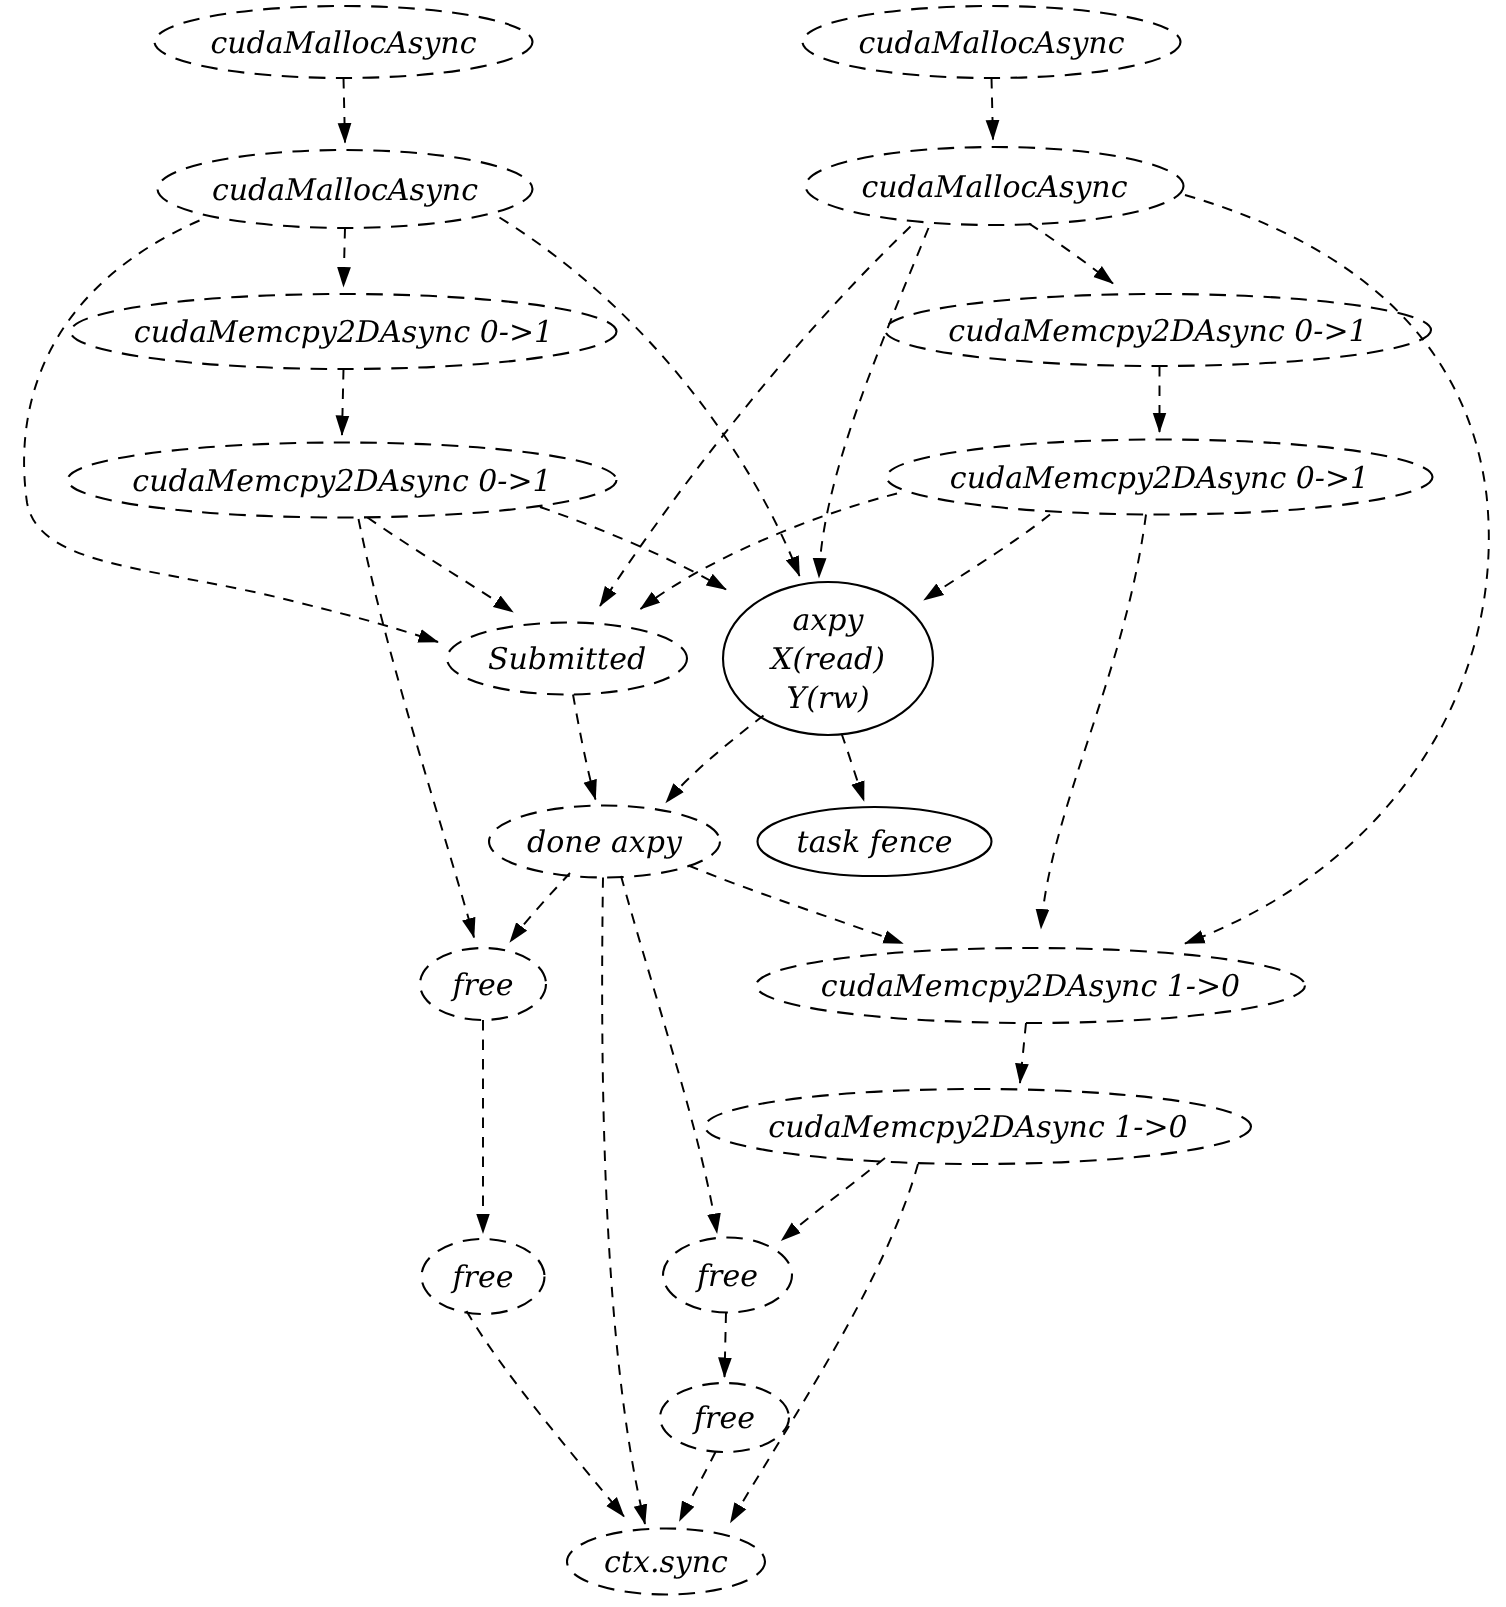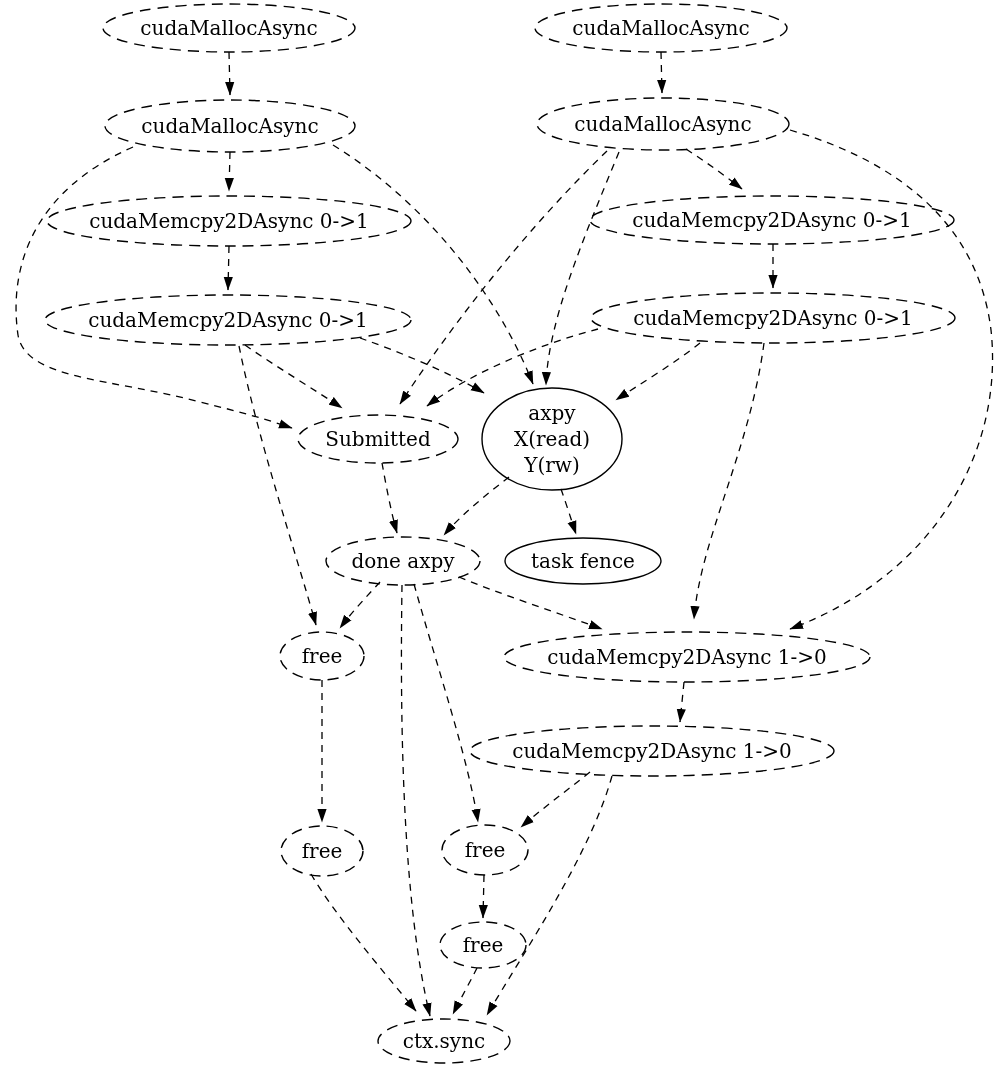--- a/index.html
+++ b/index.html
@@ -6,20 +6,21 @@
     margin: 0;
     padding: 0;
     background: #ffffff;
   }
   .stage {
     position: relative;
     width: 1004px;
     height: 1071px;
     background: #ffffff;
     overflow: hidden;
+    font-style: italic;
   }
   svg { display: block; }
   .edge {
     fill: none;
     stroke: #000000;
     stroke-width: 1.3;
     stroke-dasharray: 7 6;
   }
   .node-ellipse {
     fill: none;

